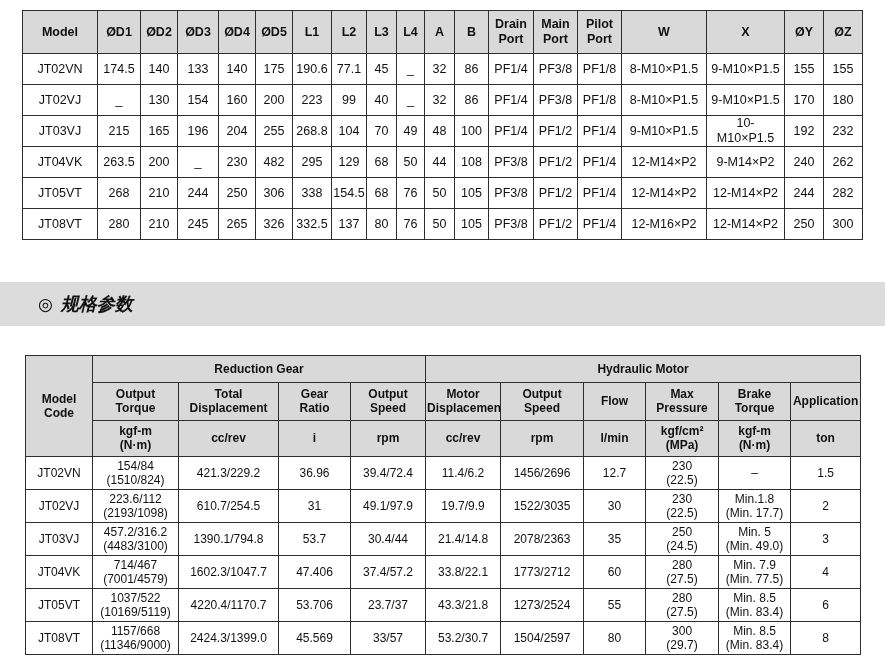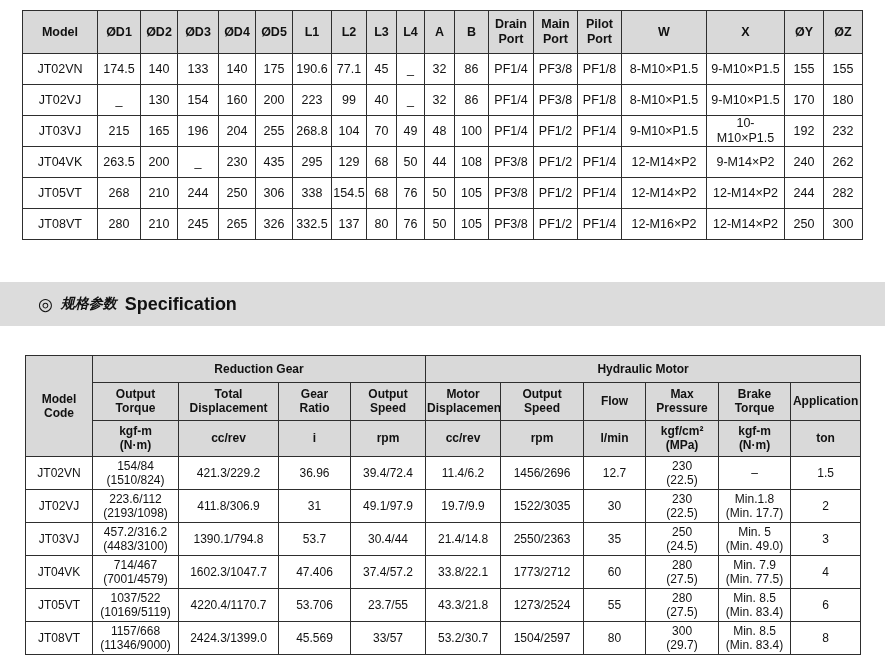--- a/index.html
+++ b/index.html
@@ -41,21 +41,21 @@
   }
   .band .heading {
     margin-left: 38px;
     font-size: 18px; font-weight: bold;
     display: flex; align-items: center; gap: 8px;
   }
   .band .sym { font-weight: normal; font-size: 17px; }
   .band .zh {
     font-family: Liberation Sans, sans-serif;
     font-style: italic; font-weight: 600;
-    font-size: 14px;
+    font-size: 18px;
   }
 
   
   .t2 {
     position: absolute; left: 25px; top: 355px; width: 835px;
     font-size: 12px;
   }
   .t2 .band-row th { height: 27px; }
   .t2 .name-row th { height: 38px; line-height: 1.15; }
   .t2 .unit-row th { height: 36px; line-height: 1.15; }
@@ -176,21 +176,21 @@
         <td>10-M10×P1.5</td>
         <td>192</td>
         <td>232</td>
       </tr>
       <tr>
         <td>JT04VK</td>
         <td>263.5</td>
         <td>200</td>
         <td>_</td>
         <td>230</td>
-        <td>435</td>
+        <td>482</td>
         <td>295</td>
         <td>129</td>
         <td>68</td>
         <td>50</td>
         <td>44</td>
         <td>108</td>
         <td>PF3/8</td>
         <td>PF1/2</td>
         <td>PF1/4</td>
         <td>12-M14×P2</td>
@@ -240,21 +240,20 @@
         <td>250</td>
         <td>300</td>
       </tr>
     </tbody>
 </table>
 
 <div class="band">
   <div class="heading">
     <span class="sym">◎</span>
     <span class="zh">规格参数</span>
-    <span class="en">Specification</span>
   </div>
 </div>
 
 <table class="t2">
   <colgroup>
     <col style="width:67px">
       <col style="width:86px">
       <col style="width:100px">
       <col style="width:72px">
     <col style="width:75px">
@@ -321,41 +320,41 @@
         <td>12.7</td>
         <td>230
 (22.5)</td>
         <td>–</td>
         <td>1.5</td>
       </tr>
       <tr>
         <td>JT02VJ</td>
         <td>223.6/112
 (2193/1098)</td>
-        <td>411.8/306.9</td>
+        <td>610.7/254.5</td>
         <td>31</td>
         <td>49.1/97.9</td>
         <td>19.7/9.9</td>
         <td>1522/3035</td>
         <td>30</td>
         <td>230
 (22.5)</td>
         <td>Min.1.8
 (Min. 17.7)</td>
         <td>2</td>
       </tr>
       <tr>
         <td>JT03VJ</td>
         <td>457.2/316.2
 (4483/3100)</td>
         <td>1390.1/794.8</td>
         <td>53.7</td>
         <td>30.4/44</td>
         <td>21.4/14.8</td>
-        <td>2550/2363</td>
+        <td>2078/2363</td>
         <td>35</td>
         <td>250
 (24.5)</td>
         <td>Min. 5
 (Min. 49.0)</td>
         <td>3</td>
       </tr>
       <tr>
         <td>JT04VK</td>
         <td>714/467
@@ -371,21 +370,21 @@
         <td>Min. 7.9
 (Min. 77.5)</td>
         <td>4</td>
       </tr>
       <tr>
         <td>JT05VT</td>
         <td>1037/522
 (10169/5119)</td>
         <td>4220.4/1170.7</td>
         <td>53.706</td>
-        <td>23.7/55</td>
+        <td>23.7/37</td>
         <td>43.3/21.8</td>
         <td>1273/2524</td>
         <td>55</td>
         <td>280
 (27.5)</td>
         <td>Min. 8.5
 (Min. 83.4)</td>
         <td>6</td>
       </tr>
       <tr>

